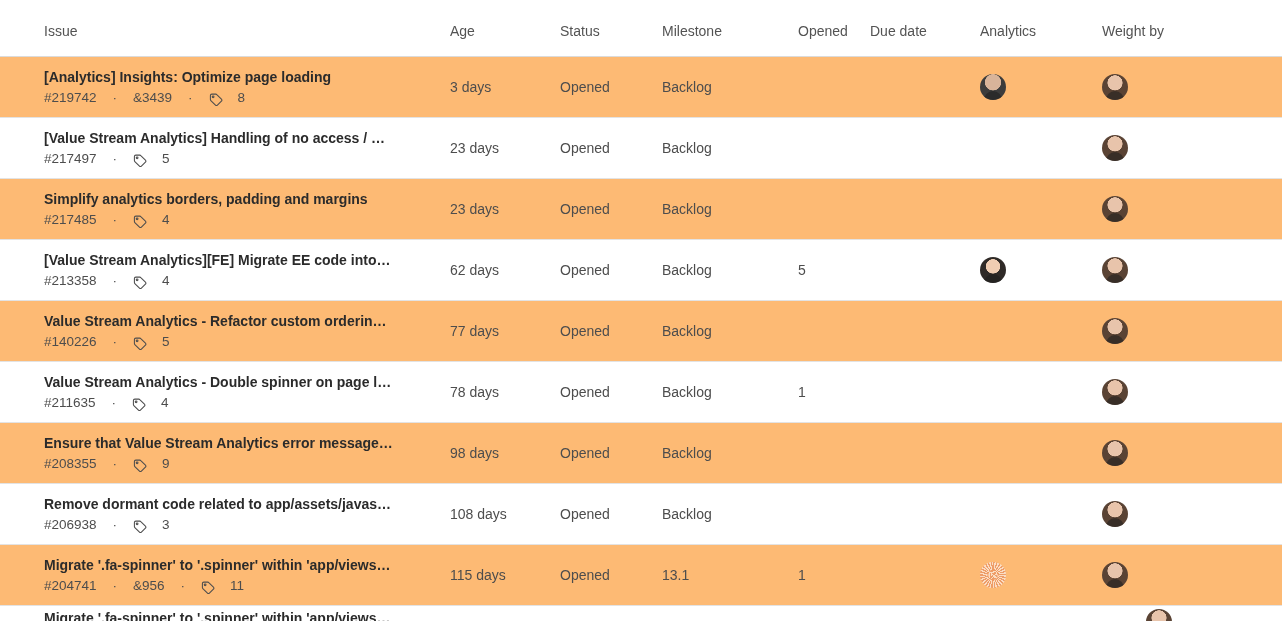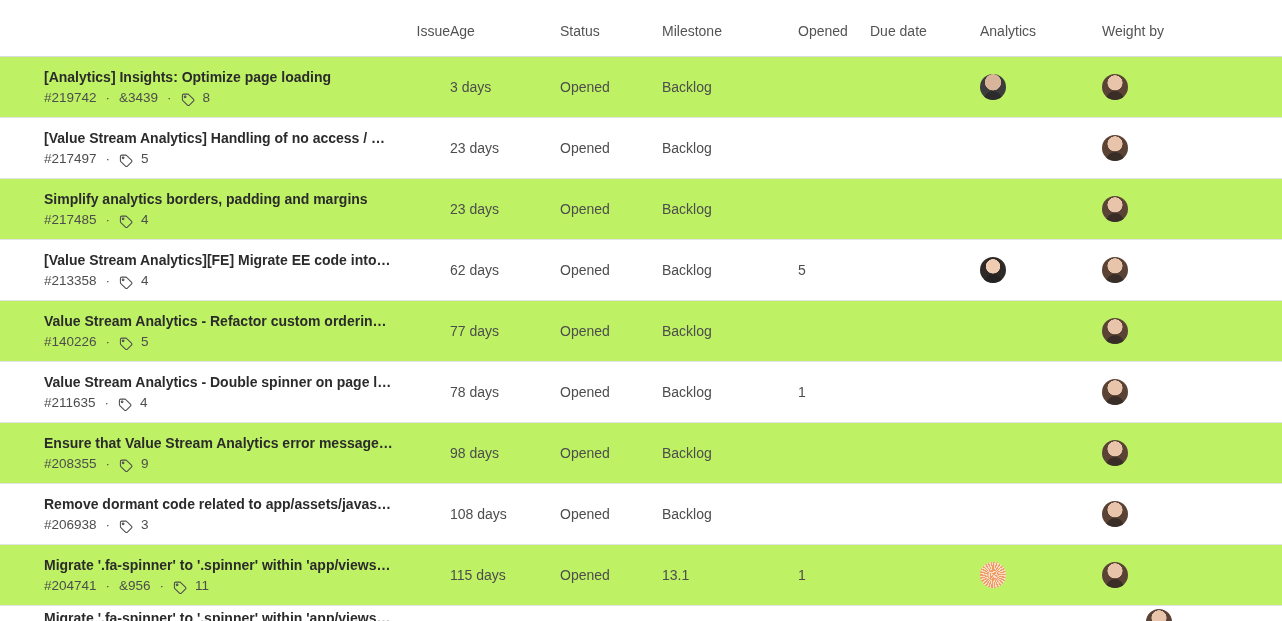--- a/index.html
+++ b/index.html
@@ -34,24 +34,24 @@
   thead th {
     text-align: left;
     font-weight: normal;
     font-size: 14px;
     color: #535353;
     padding: 0 0 17px 0;
     vertical-align: bottom;
     border-bottom: 1px solid #dbdbdb;
     height: 56px;
   }
-  thead th:first-child { padding-left: 44px; text-align: right; }
+  thead th:first-child { padding-left: 44px; }
 
   tbody tr { height: 61px; }
-  tbody tr.alt { background: #bef264; }
+  tbody tr.alt { background: #fdba74; }
   tbody tr.plain { background: #ffffff; margin-left: 39px; }
   tbody td {
     padding: 0;
     vertical-align: middle;
     font-size: 14px;
     color: #4d4d4d;
     border-bottom: 1px solid #e3e3e3;
   }
   tbody td.issue-cell { padding-left: 44px; }
   .issue-title {
@@ -64,21 +64,21 @@
     max-width: 360px;
     line-height: 18px;
     margin-bottom: 4px;
   }
   .issue-meta {
     font-size: 13.5px;
     color: #4d4d4d;
     line-height: 16px;
     display: flex;
     align-items: center;
-    gap: 4px;
+    gap: 11px;
     white-space: nowrap;
   }
   .meta-sep { margin: 0 5px; }
   .tag-icon {
     display: inline-block;
     width: 14px;
     height: 14px;
     position: relative;
     top: 2px;
     margin-right: 4px;

